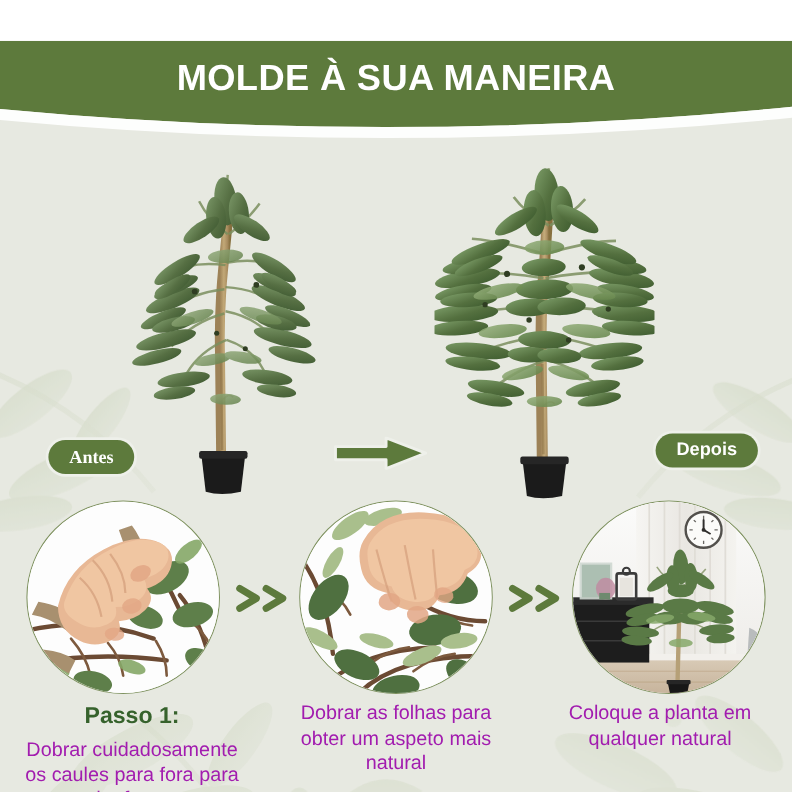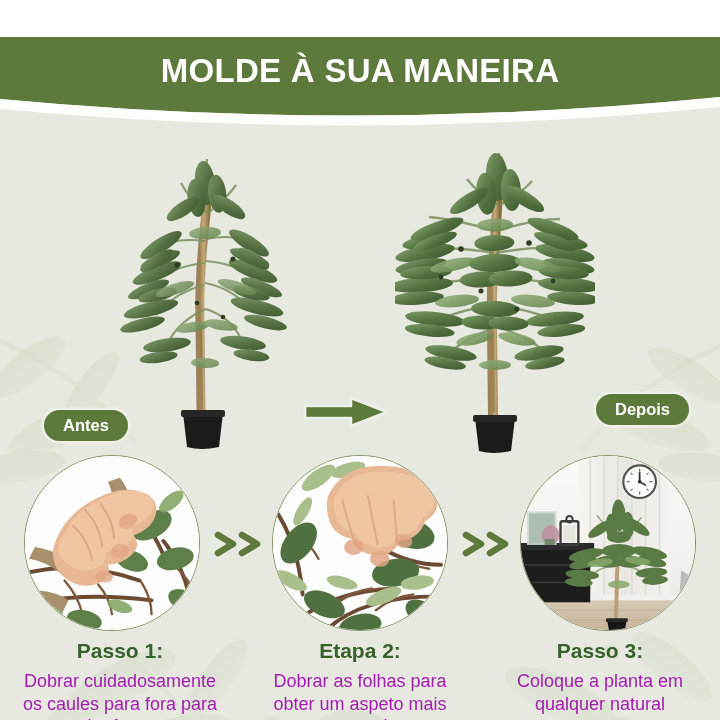--- a/index.html
+++ b/index.html
@@ -70,21 +70,21 @@
     height: 31px;
     padding: 0 19px;
     border-radius: 16px;
     background: #5d7a3c;
     color: #ffffff;
     font-size: 16.5px;
     font-weight: bold;
     white-space: nowrap;
     box-shadow: 0 0 0 2.5px #eef0ea;
   }
-  .pill-antes  { left: 44px;  top: 297px; }
+  .pill-antes  { left: 44px;  top: 287px; font-family: Liberation Serif, serif; }
   .pill-depois { left: 596px; top: 281px; }
 
   
   .big-arrow {
     position: absolute;
     left: 303px;
     top: 284px;
     width: 86px;
     height: 30px;
     z-index: 6;
@@ -742,22 +742,20 @@
       </g>
     </svg>
   </div>
 
   <div class="captions">
     <div class="caption-col">
       <div class="caption-title">Passo 1:</div>
       <div class="caption-body">Dobrar cuidadosamente os caules para fora para dar forma</div>
     </div>
     <div class="caption-col">
-      <div class="caption-title">Etapa 2:</div>
       <div class="caption-body">Dobrar as folhas para obter um aspeto mais natural</div>
     </div>
     <div class="caption-col">
-      <div class="caption-title">Passo 3:</div>
       <div class="caption-body">Coloque a planta em qualquer natural</div>
     </div>
   </div>
 
 </div>
 
 </body></html>

